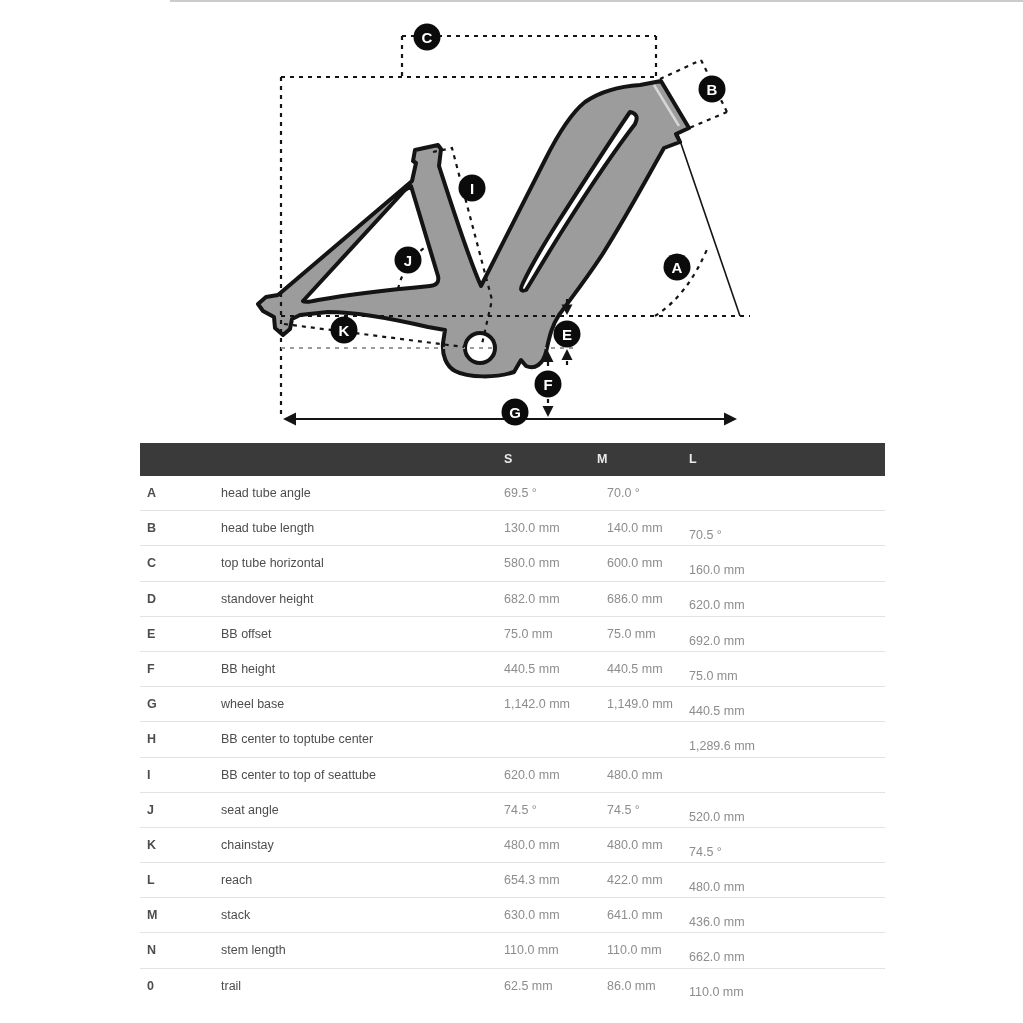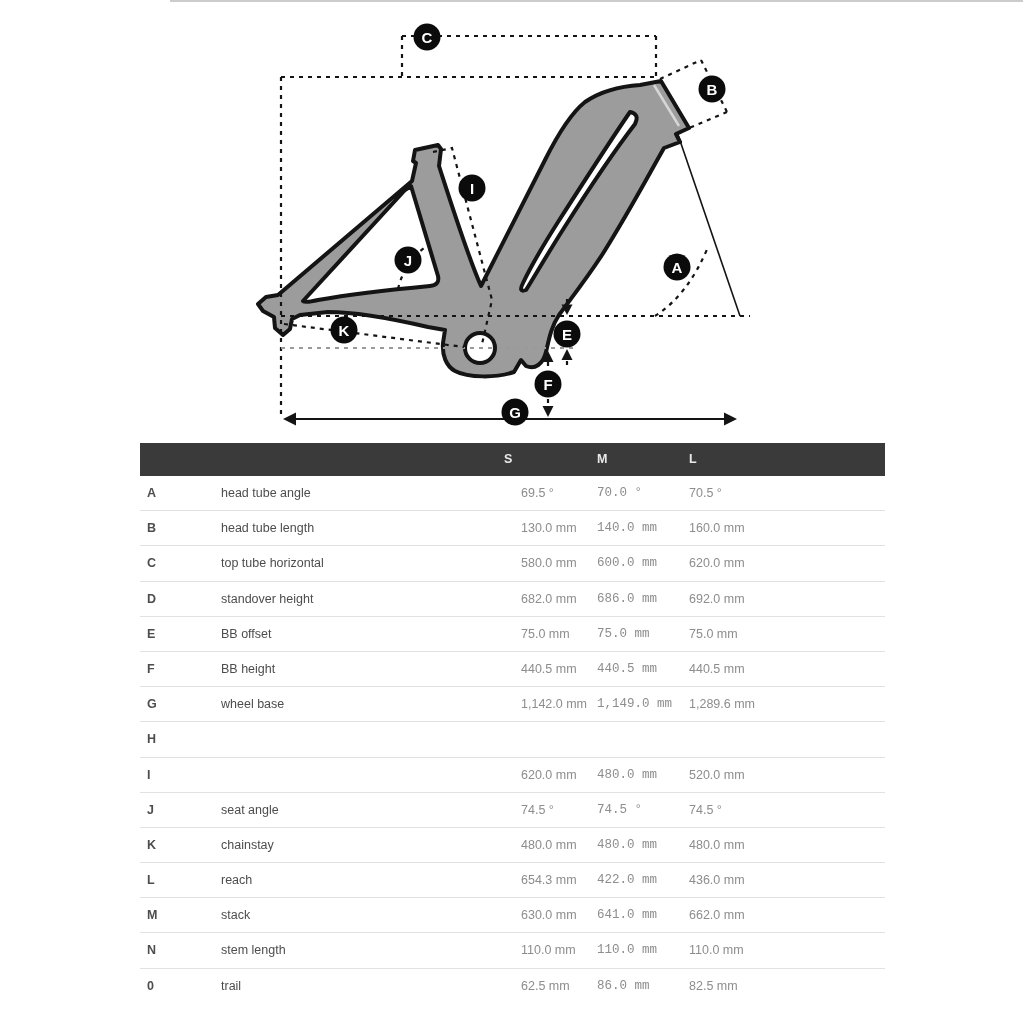--- a/index.html
+++ b/index.html
@@ -30,23 +30,23 @@
   .geo-table{position:absolute;left:140px;top:443px;width:745px;}
   .thead{position:relative;height:33px;background:var(--header-bg);}
   .thead span{position:absolute;top:0;line-height:33px;font-size:12.5px;font-weight:bold;
               color:var(--header-text);}
   .col-s{left:364px;} .col-m{left:457px;} .col-l{left:549px;}
   .trow{position:relative;height:34.2px;border-bottom:1px solid var(--separator);}
   .trow:last-child{border-bottom:none;}
   .trow span{position:absolute;top:0;line-height:34.2px;font-size:12.5px;white-space:nowrap;}
   .c-letter{left:7px;font-weight:bold;color:var(--label-color);}
   .c-label{left:38px;font-weight:normal;color:var(--label-color);margin-left:43px;}
-  .c-v1{left:364px;color:var(--value-color);margin-left:17px;}
-  .c-v2{left:457px;color:var(--value-color);font-family:Liberation Mono, monospace;}
-  .c-v3{left:549px;color:var(--value-color);}
+  .c-v1{left:364px;color:var(--value-color);}
+  .c-v2{left:467px;color:var(--value-color);}
+  .c-v3{left:549px;color:var(--value-color);margin-top:42px;}
 </style>
 </head>
 <body>
 
 <div class="page">
   <div class="top-border"></div>
 
   <svg class="diagram" width="1023" height="443" viewBox="0 0 1023 443" xmlns="http://www.w3.org/2000/svg">
 
     <path class="solid-thin" d="M 662,88 L 740,316"></path>
@@ -208,27 +208,29 @@
   <div class="trow">
     <span class="c-letter">G</span>
     <span class="c-label">wheel base</span>
     <span class="c-v1">1,142.0 mm</span>
     <span class="c-v2">1,149.0 mm</span>
     <span class="c-v3">1,289.6 mm</span>
   </div>
 
   <div class="trow">
     <span class="c-letter">H</span>
+    <span class="c-label">BB center to toptube center</span>
     <span class="c-v1"></span>
     <span class="c-v2"></span>
     <span class="c-v3"></span>
   </div>
 
   <div class="trow">
     <span class="c-letter">I</span>
+    <span class="c-label">BB center to top of seattube</span>
     <span class="c-v1">620.0 mm</span>
     <span class="c-v2">480.0 mm</span>
     <span class="c-v3">520.0 mm</span>
   </div>
 
   <div class="trow">
     <span class="c-letter">J</span>
     <span class="c-label">seat angle</span>
     <span class="c-v1">74.5 °</span>
     <span class="c-v2">74.5 °</span>

